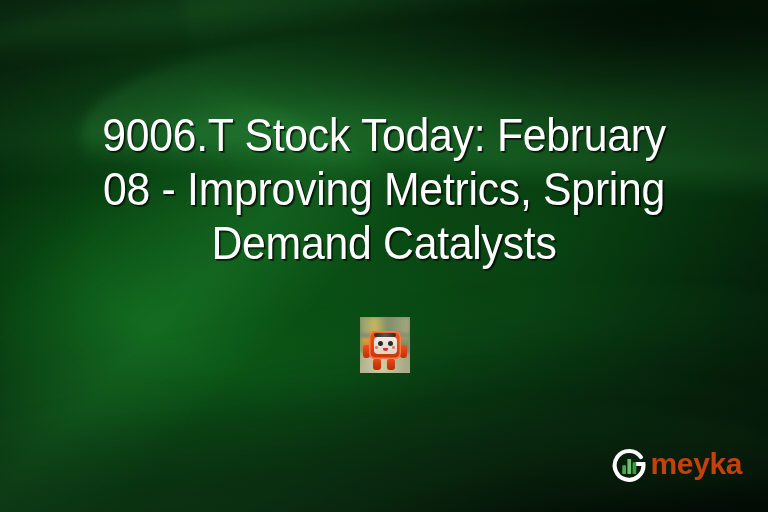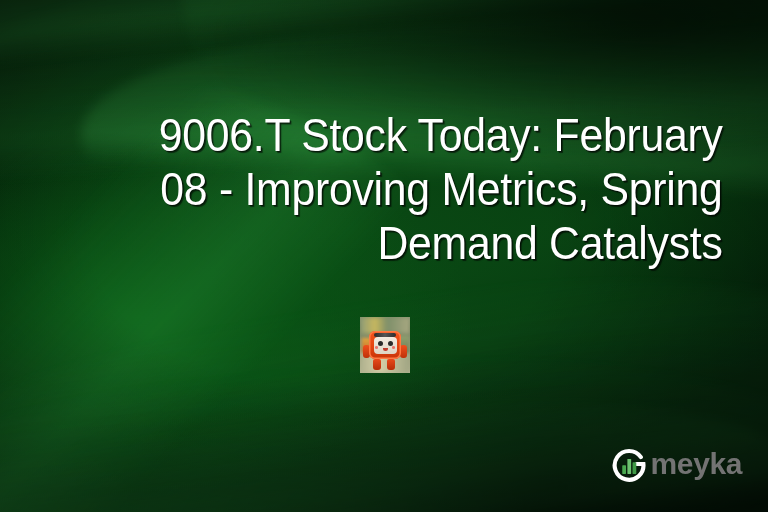--- a/index.html
+++ b/index.html
@@ -113,21 +113,21 @@
     background: radial-gradient(ellipse at 50% 50%, rgba(0,0,0,0.6) 0%, rgba(0,0,0,0) 72%);
     transform: rotate(-4deg);
   }
 
   
   .title-block {
     position: absolute;
     left: 0;
     right: 0;
     top: 108px;
-    text-align: right;
+    text-align: center;
     padding: 0 20px;
     box-sizing: border-box;
   }
   .title-line {
     color: #ffffff;
     font-family: "Liberation Sans Narrow", "Liberation Sans", sans-serif;
     font-size: 46px;
     line-height: 54px;
     font-weight: 400;
     letter-spacing: -0.3px;
@@ -229,21 +229,21 @@
   .logo {
     position: absolute;
     right: 26px;
     bottom: 30px;
     display: flex;
     align-items: center;
     gap: 4px;
   }
   .logo-mark { width: 36px; height: 36px; display: block; }
   .logo-text {
-    color: #737373;
+    color: #c2410c;
     font-family: "Liberation Sans", sans-serif;
     font-size: 30px;
     font-weight: 700;
     letter-spacing: -0.4px;
     line-height: 1;
   }
 </style>
 </head>
 <body>
 

